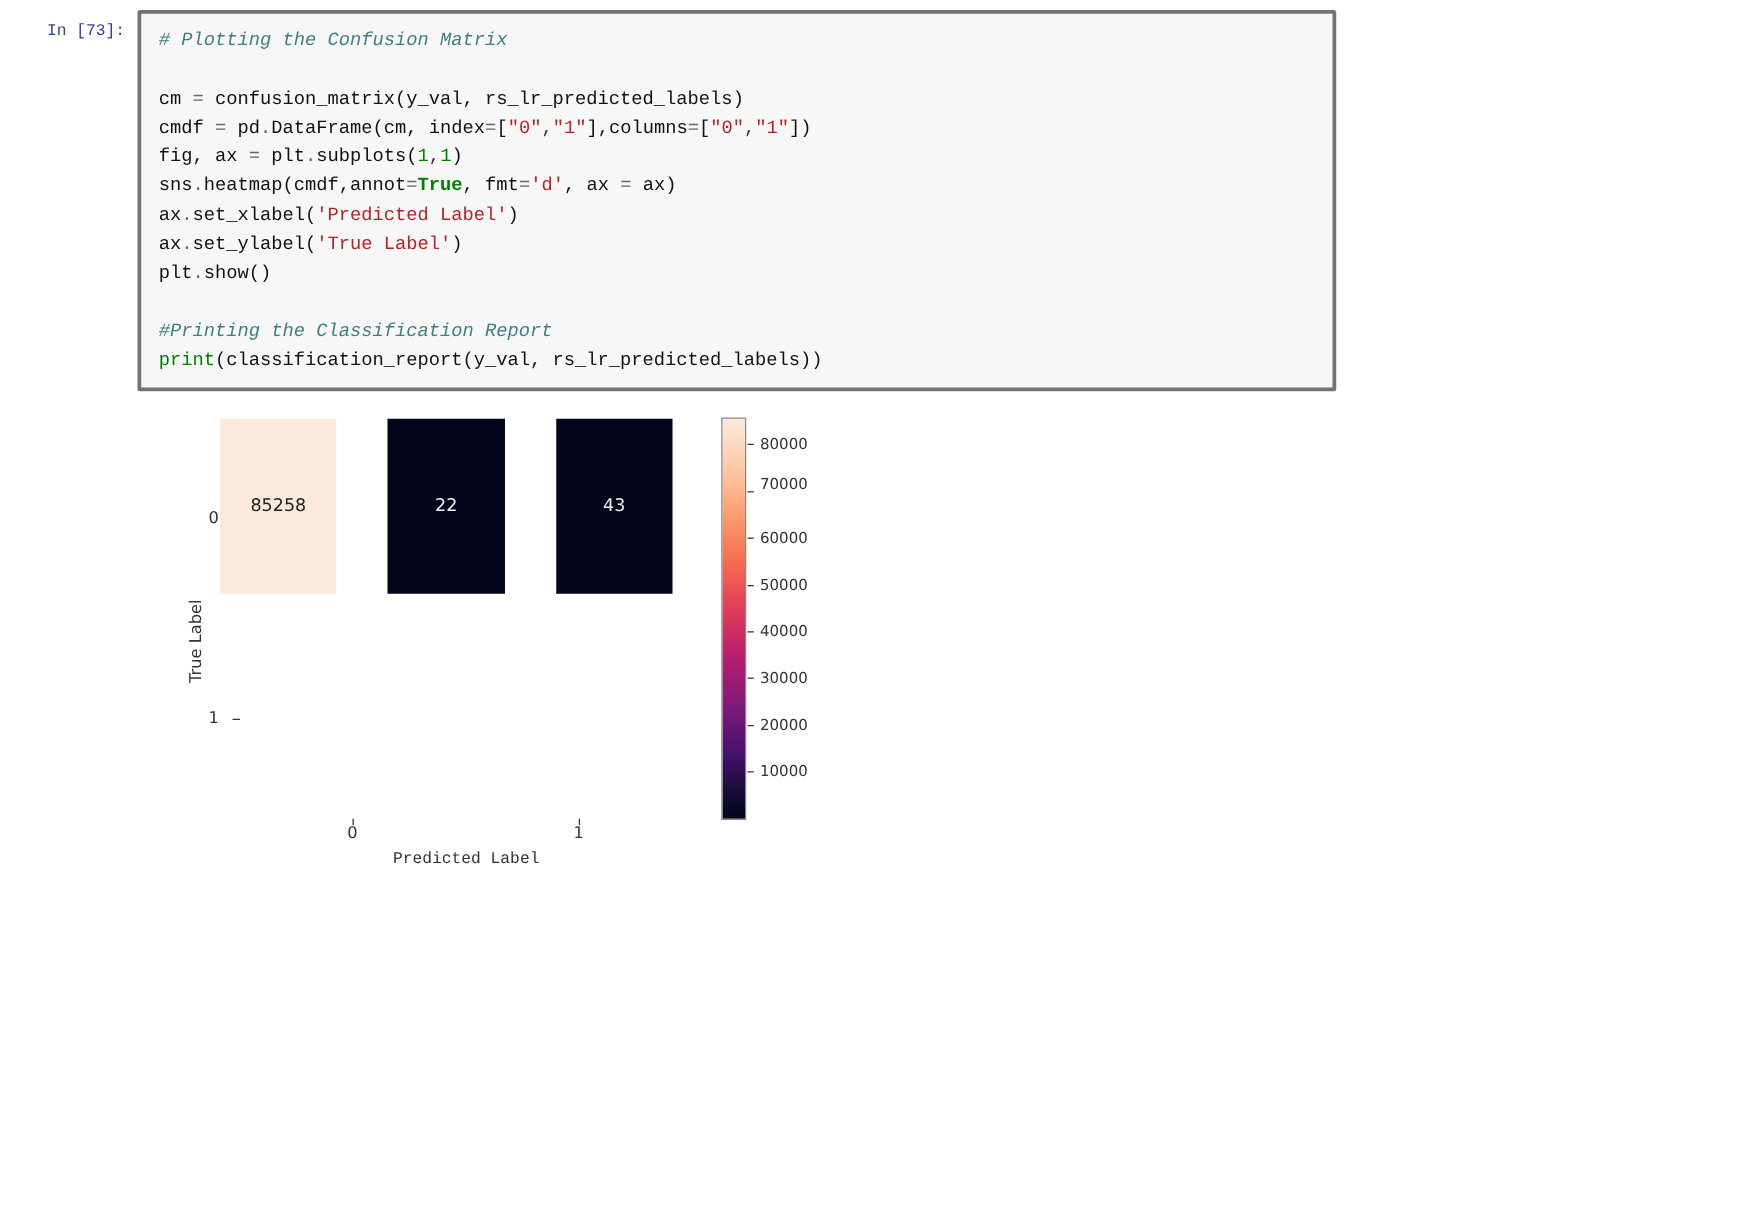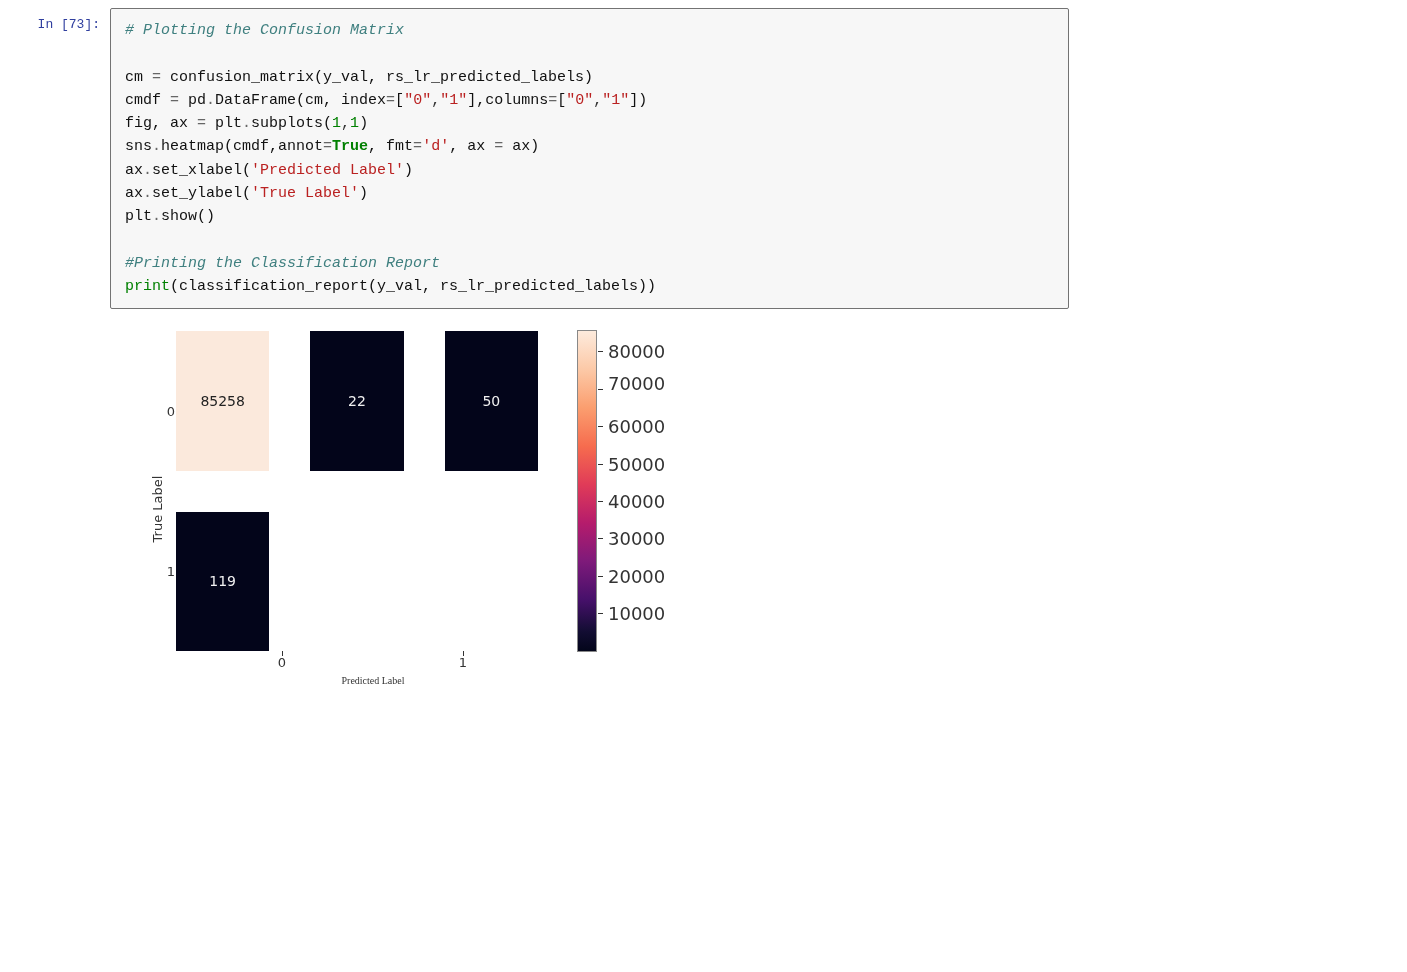--- a/index.html
+++ b/index.html
@@ -24,21 +24,21 @@
     padding: 8px 10px 0 0;
     text-align: right;
     font-family: "SFMono-Regular", Consolas, "Liberation Mono", Menlo, monospace;
     font-size: 13px;
     color: #303f9f;
     flex-shrink: 0;
     line-height: 1.4;
   }
   .input-area {
     background: #f7f7f7;
-    border: 1px solid #737373;
+    border: 3px solid #737373;
     border-radius: 2px;
     padding: 10px 14px;
     flex-grow: 1;
     margin-right: 130px;
     font-family: "SFMono-Regular", Consolas, "Liberation Mono", Menlo, monospace;
     font-size: 15px;
     line-height: 1.55;
     white-space: pre;
     overflow: hidden;
   }
@@ -126,22 +126,22 @@
     top: 322px;
     width: 1px;
     height: 5px;
     background: #333;
   }
   .xlabel {
     position: absolute;
     top: 346px;
     left: 249px;
     transform: translateX(-50%);
-    font-size: 10px;
-    font-family: Liberation Serif, serif;
+    font-size: 13px;
+    font-family: Liberation Mono, monospace;
   }
   .colorbar {
     position: absolute;
     left: 454px;
     top: 2px;
     width: 18px;
     height: 320px;
     background: linear-gradient(to bottom,
       #fdebdd 0%,
       #fcc9a7 12%,
@@ -159,21 +159,21 @@
     position: absolute;
     left: 474px;
     width: 5px;
     height: 1px;
     background: #333;
   }
   .cblabel {
     position: absolute;
     left: 484px;
     transform: translateY(-50%);
-    font-size: 18px;
+    font-size: 12px;
     font-family: "DejaVu Sans", Arial, sans-serif;
   }
   .report {
     font-family: "SFMono-Regular", Consolas, "Liberation Mono", Menlo, monospace;
     font-size: 15px;
     line-height: 1.5;
     white-space: pre;
     color: #333;
     margin-top: 8px;
   }
@@ -206,22 +206,21 @@
         <div class="ylabel">True Label</div>
 
         <div class="ytick" style="top:82px;">0</div>
         <div class="ytickmark" style="top:82px;"></div>
         <div class="ytick" style="top:242px;">1</div>
         <div class="ytickmark" style="top:242px;"></div>
 
         <div class="heatmap">
           <div class="hmcell hm-light">85258</div>
           <div class="hmcell hm-dark">22</div>
-          <div class="hmcell hm-dark">50</div>
-          <div class="hmcell hm-dark">119</div>
+          <div class="hmcell hm-dark">43</div>
         </div>
 
         <div class="xtickmark" style="left:158px;"></div>
         <div class="xtick" style="left:158px;">0</div>
         <div class="xtickmark" style="left:339px;"></div>
         <div class="xtick" style="left:339px;">1</div>
         <div class="xlabel">Predicted Label</div>
 
         <div class="colorbar"></div>
         <div class="cbtick" style="top:22px;"></div>

